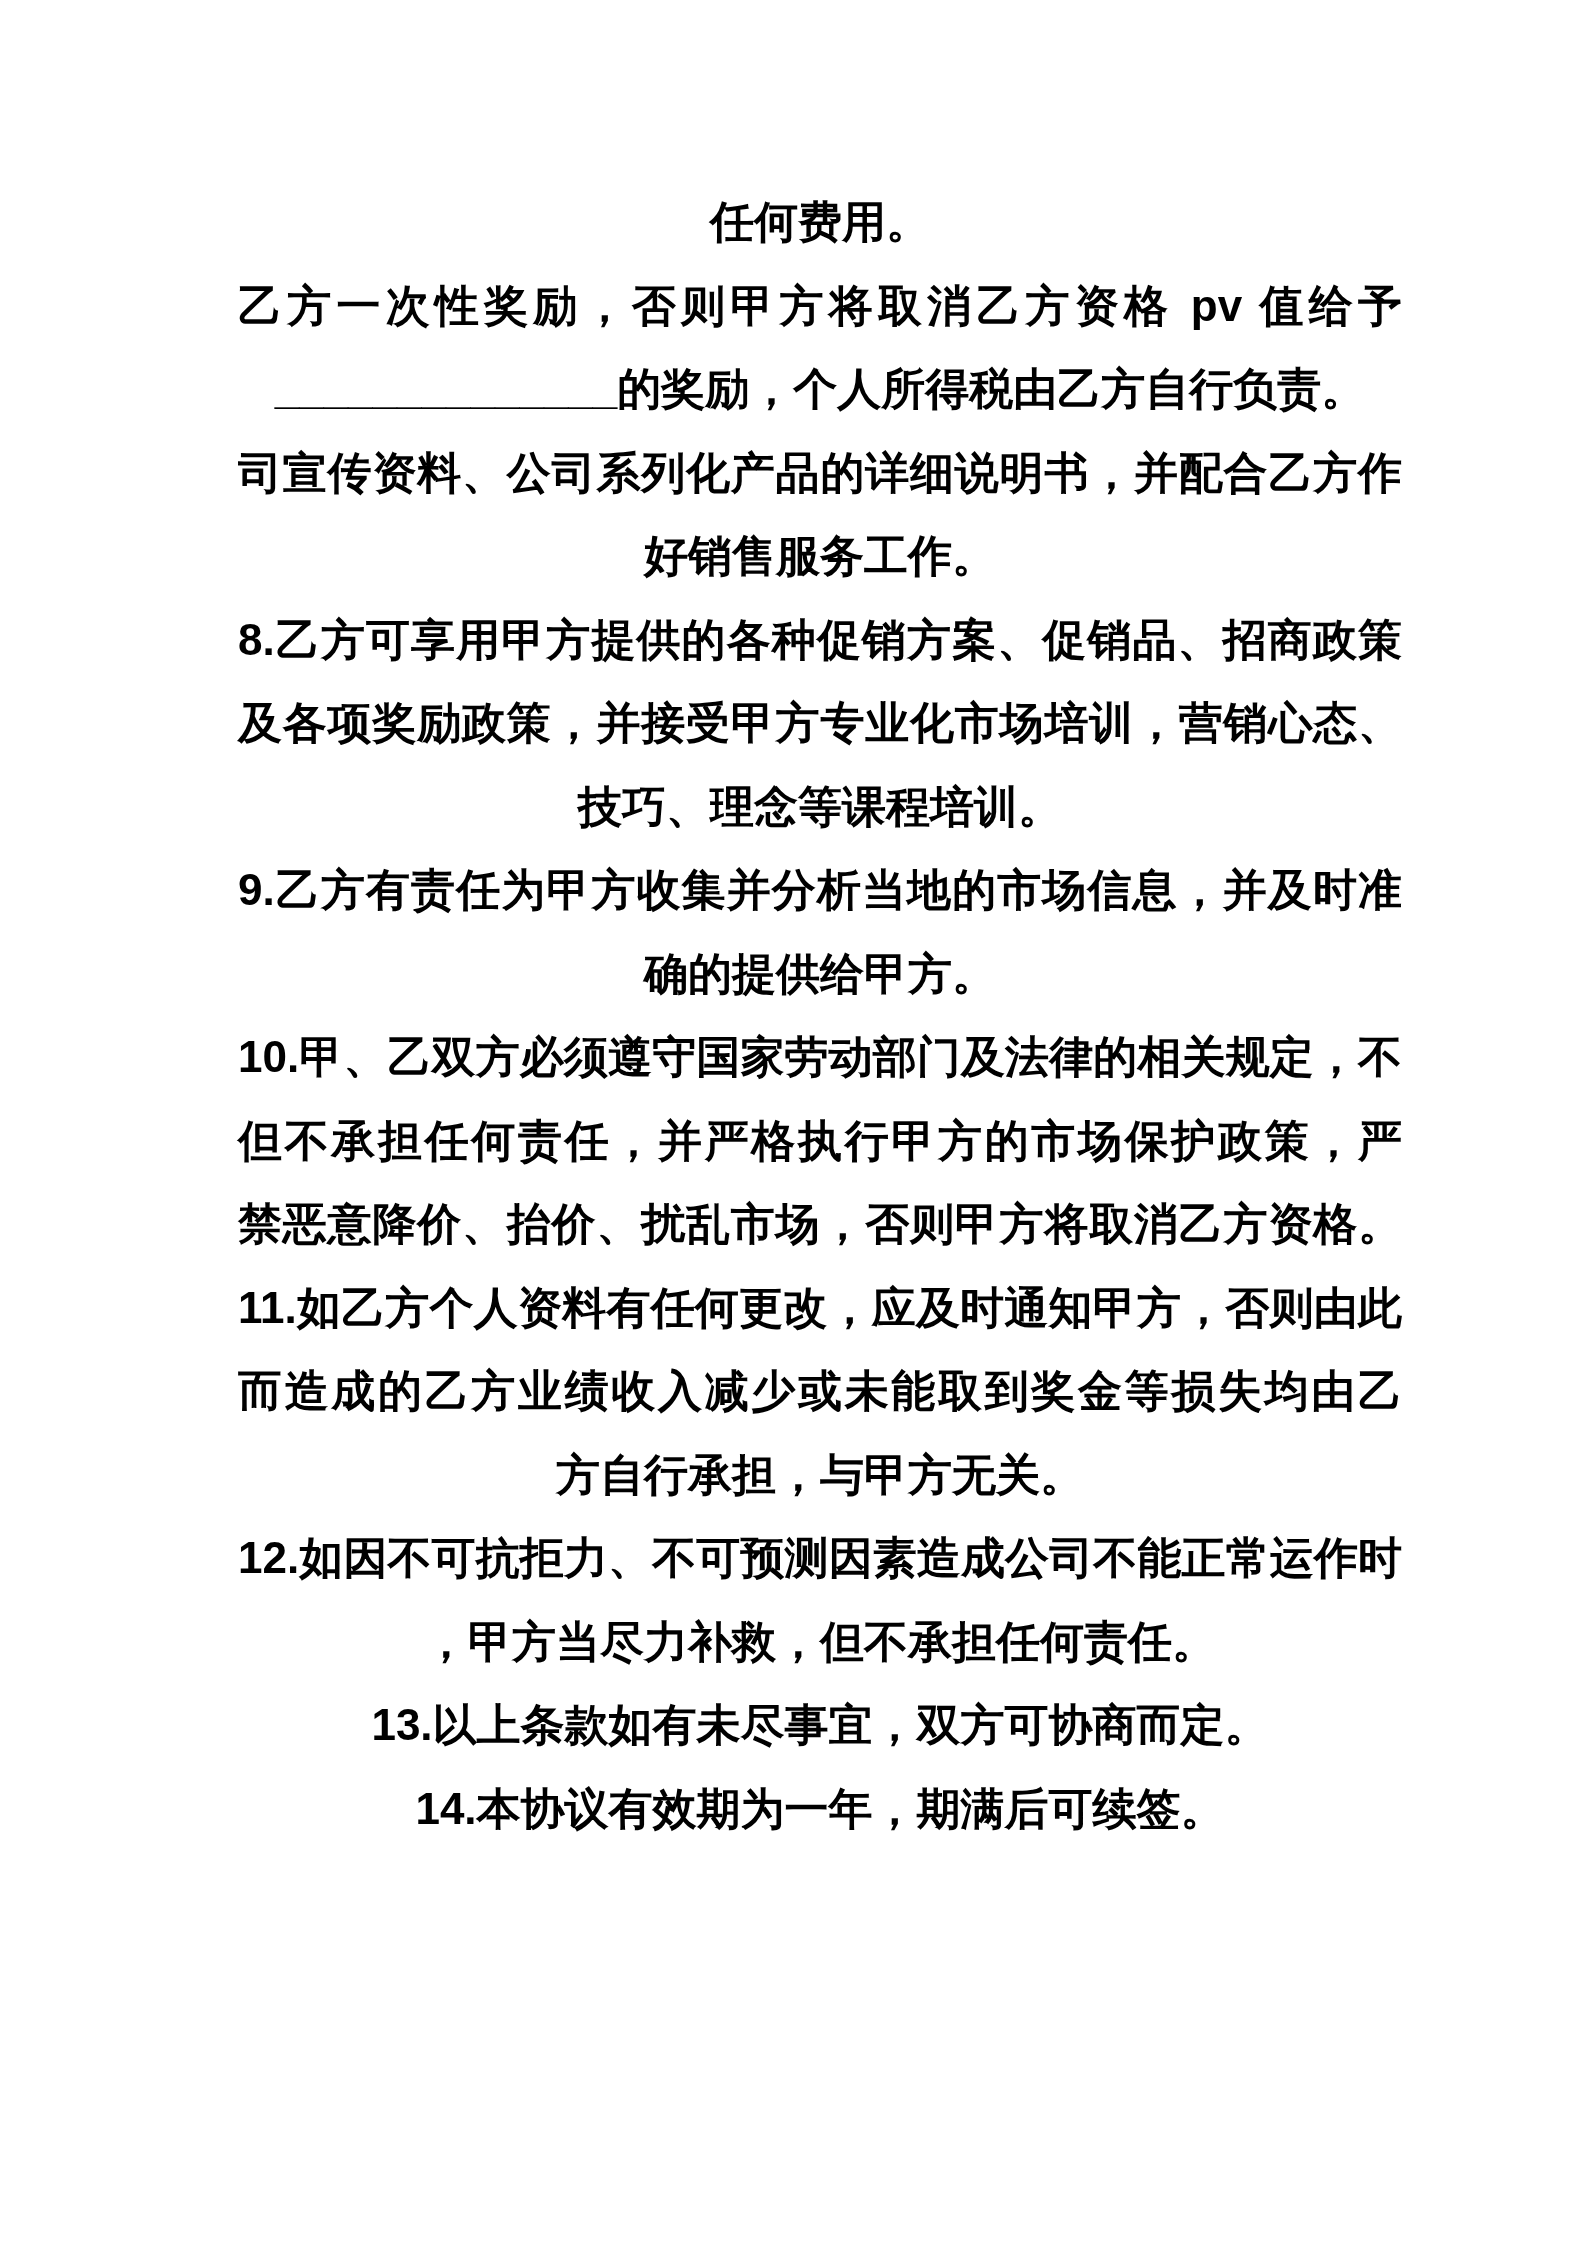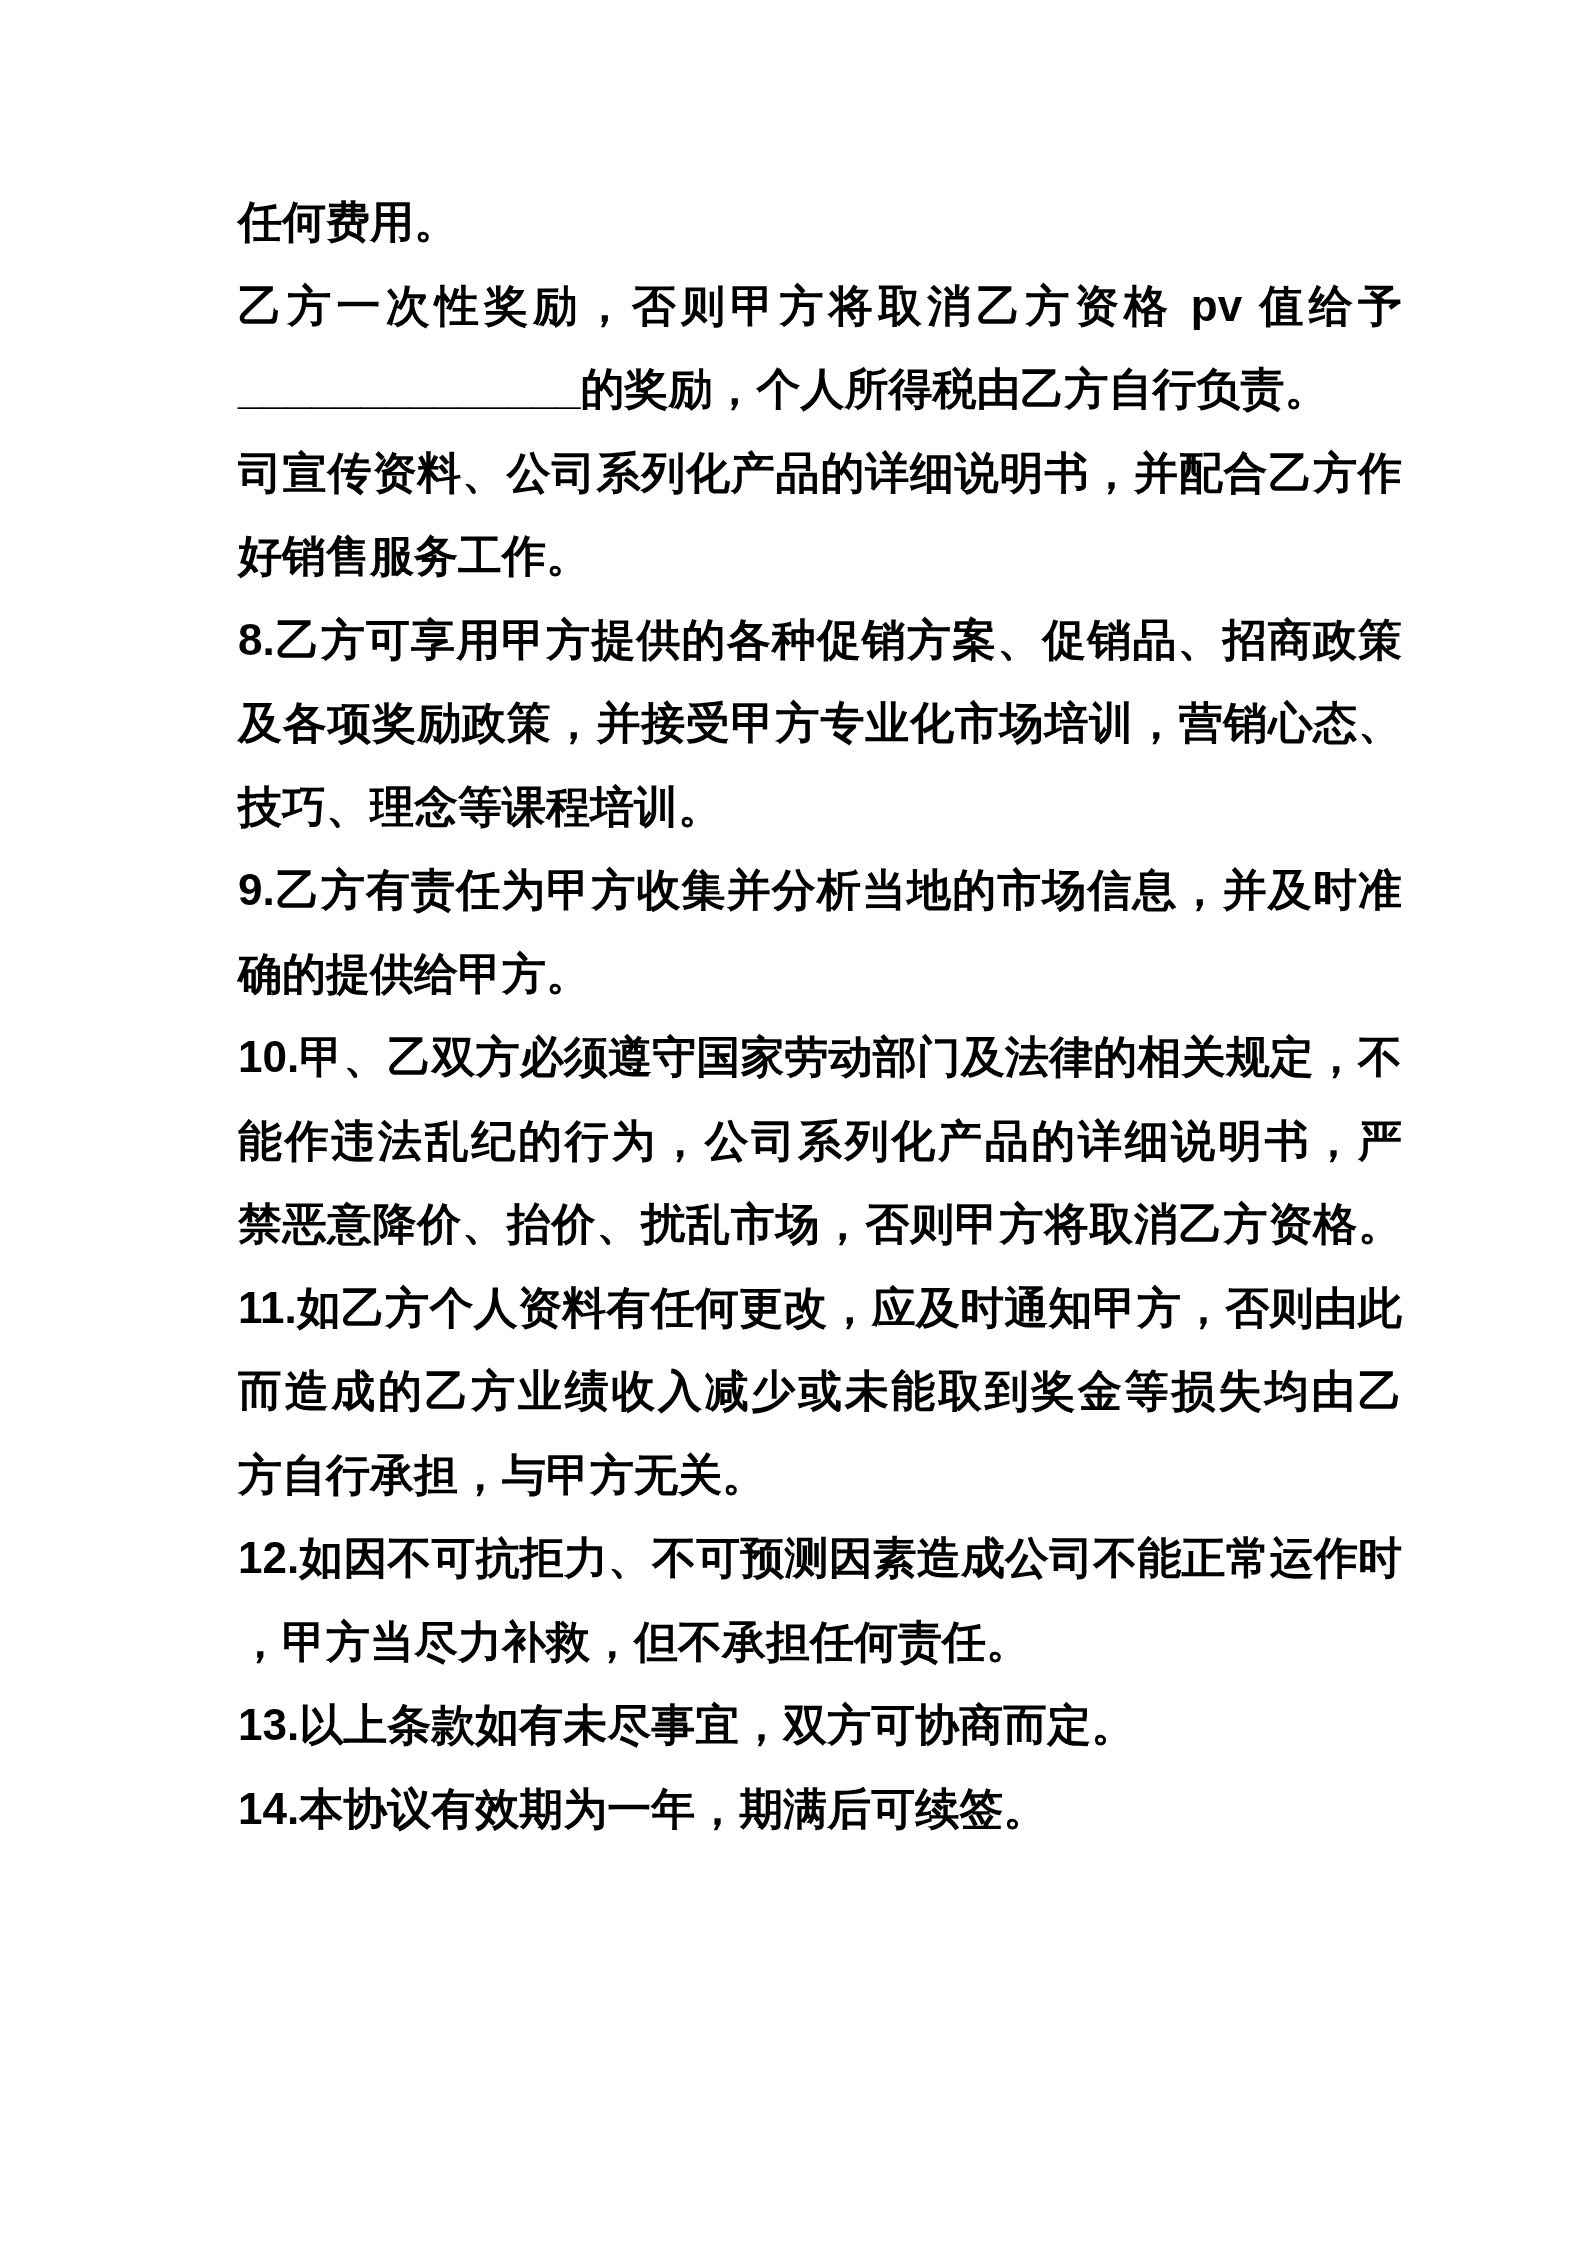--- a/index.html
+++ b/index.html
@@ -28,21 +28,21 @@
     top: 180px;
     width: 1164px;
     font-size: 44px;
     line-height: 83.5px;
     font-weight: 700;
     color: #000000;
     letter-spacing: 0;
   }
   .line {
     white-space: nowrap;
-    text-align: left;
+    text-align: center;
   }
   .line.fill {
     text-align: justify;
     text-align-last: justify;
   }
 </style>
 </head>
 <body>
 
 <div class="page">
@@ -51,21 +51,21 @@
       <div class="line fill">乙方一次性奖励，否则甲方将取消乙方资格 pv 值给予</div>
       <div class="line">______________的奖励，个人所得税由乙方自行负责。</div>
       <div class="line fill">司宣传资料、公司系列化产品的详细说明书，并配合乙方作</div>
       <div class="line">好销售服务工作。</div>
       <div class="line fill">8.乙方可享用甲方提供的各种促销方案、促销品、招商政策</div>
       <div class="line fill">及各项奖励政策，并接受甲方专业化市场培训，营销心态、</div>
       <div class="line">技巧、理念等课程培训。</div>
       <div class="line fill">9.乙方有责任为甲方收集并分析当地的市场信息，并及时准</div>
       <div class="line">确的提供给甲方。</div>
       <div class="line fill">10.甲、乙双方必须遵守国家劳动部门及法律的相关规定，不</div>
-      <div class="line fill">能作违法乱纪的行为，公司系列化产品的详细说明书，严</div>
+      <div class="line fill">但不承担任何责任，并严格执行甲方的市场保护政策，严</div>
       <div class="line fill">禁恶意降价、抬价、扰乱市场，否则甲方将取消乙方资格。</div>
       <div class="line fill">11.如乙方个人资料有任何更改，应及时通知甲方，否则由此</div>
       <div class="line fill">而造成的乙方业绩收入减少或未能取到奖金等损失均由乙</div>
       <div class="line">方自行承担，与甲方无关。</div>
       <div class="line fill">12.如因不可抗拒力、不可预测因素造成公司不能正常运作时</div>
       <div class="line">，甲方当尽力补救，但不承担任何责任。</div>
       <div class="line">13.以上条款如有未尽事宜，双方可协商而定。</div>
       <div class="line">14.本协议有效期为一年，期满后可续签。</div>
     </div>
 </div>

